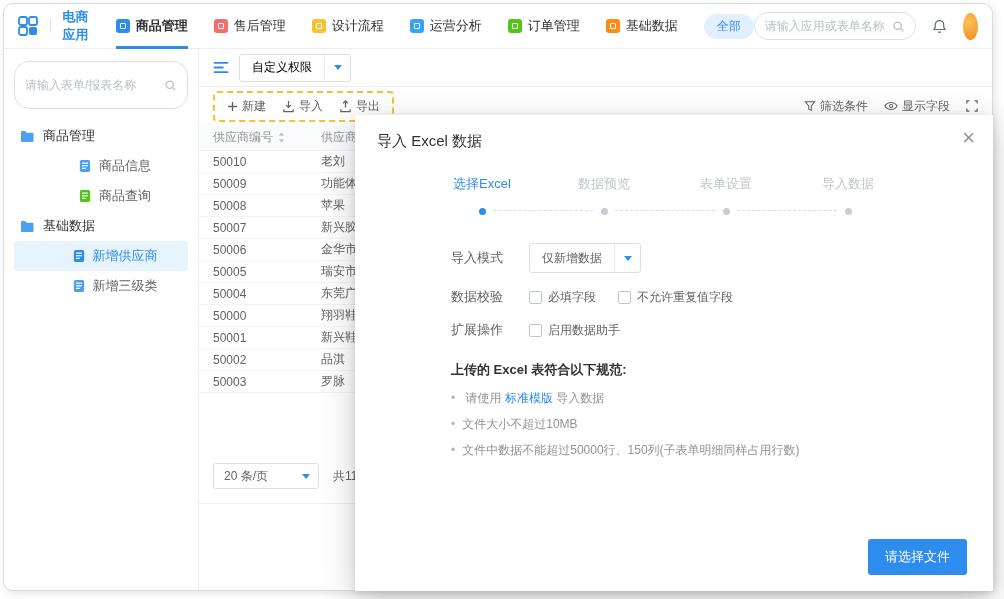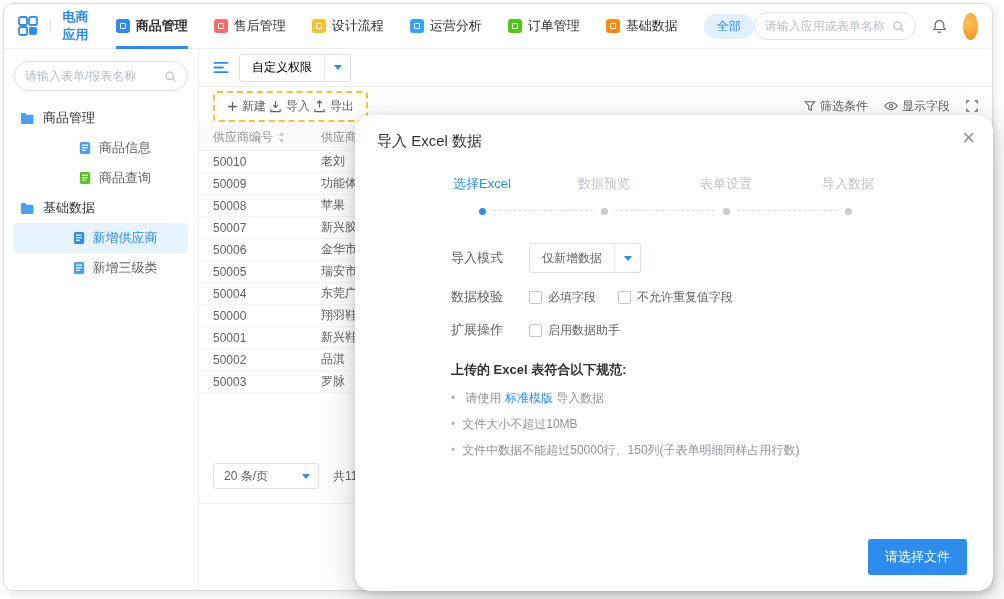--- a/index.html
+++ b/index.html
@@ -25,54 +25,54 @@
   .pill { background:#e1effe; color:#2e8ced; font-size:12px; padding:4px 13px; border-radius:13px; cursor:pointer; white-space:nowrap; }
   .nav-search { margin-left:auto; display:flex; align-items:center; border:1px solid #dcdfe6; border-radius:15px; height:28px; padding:1px 10px; width:162px; background:#fff; }
   .nav-search input { border:none; outline:none; flex:1; font-size:12px; color:#606266; min-width:0; background:transparent; }
   input::placeholder { color:#b8bfc8; }
   .bell { margin:0 15px; display:flex; cursor:pointer; }
   .avatar { width:27px; height:27px; border-radius:50%; background:radial-gradient(circle at 35% 35%, #fbc257, #f08c1d); cursor:pointer; }
 
   
   .body-row { display:flex; height:calc(100% - 45px); }
   .sidebar { width:195px; border-right:1px solid #eceef2; padding:12px 10px; }
-  .side-search { display:flex; align-items:center; border:1px solid #dcdfe6; border-radius:15px; height:30px; padding:8px 10px; margin-bottom:12px; }
+  .side-search { display:flex; align-items:center; border:1px solid #dcdfe6; border-radius:15px; height:48px; padding:8px 10px; margin-bottom:12px; }
   .side-search input { border:none; outline:none; flex:1; font-size:12px; color:#606266; min-width:0; }
   .tree-group { display:flex; align-items:center; gap:8px; height:30px; padding-left:6px; font-size:13px; color:#303133; cursor:pointer; }
   .tree-item { display:flex; align-items:center; gap:8px; height:30px; padding-left:28px; font-size:13px; color:#606266; border-radius:3px; cursor:pointer;justify-content:center; }
   .tree-item.selected { background:#e7f3fd; color:#2e8ced; }
 
   .main { flex:1; display:flex; flex-direction:column; position:relative; min-width:0; }
   .viewbar { height:38px; display:flex; align-items:center; gap:10px; padding:0 14px; border-bottom:1px solid #eceef2; }
   .view-select { display:flex; align-items:center; height:28px; border:1px solid #dcdfe6; border-radius:3px; font-size:12px; color:#000000; cursor:pointer; }
   .vs-label { padding:0 12px; }
   .vs-caret { width:26px; align-self:stretch; border-left:1px solid #e8ebf0; display:flex; align-items:center; justify-content:center; }
   .caret-down { width:0; height:0; border-left:4px solid transparent; border-right:4px solid transparent; border-top:5px solid #2e8ced; }
 
   .toolbar { height:38px; display:flex; align-items:center; padding:0 14px; }
-  .tb-left { display:flex; gap:3px; align-items:center; border:2px dashed #f7c035; border-radius:4px; padding:5px 12px; }
+  .tb-left { display:flex; gap:16px; align-items:center; border:2px dashed #f7c035; border-radius:4px; padding:5px 12px; }
   .tb-btn { display:flex; align-items:center; gap:4px; font-size:12px; color:#606266; cursor:pointer; white-space:nowrap; }
   .tb-right { margin-left:auto; display:flex; gap:16px; align-items:center;font-family:Liberation Serif, serif; }
 
   .table-head { display:flex; height:26px; align-items:center; background:#fafbfd; border-bottom:1px solid #eef0f4; font-size:12px; color:#909399; }
   .th1 { width:122px; padding-left:14px; display:flex; gap:5px; align-items:center; }
   .th2 { flex:1; }
   .trow { display:flex; height:22px; align-items:center; border-bottom:1px solid #f2f4f7; font-size:12px; color:#606266; cursor:pointer; }
   .tc1 { width:122px; padding-left:14px; }
   .tc2 { flex:1; white-space:nowrap; overflow:hidden; }
 
   .pager { display:flex; align-items:center; gap:14px; padding:0 14px; margin-top:70px; }
   .pager-select { display:flex; align-items:center; height:26px; border:1px solid #dcdfe6; border-radius:3px; font-size:12px; color:#606266; cursor:pointer;gap:16px; }
   .ps-label { padding:0 10px; }
   .ps-caret { width:24px; align-self:stretch; display:flex; align-items:center; justify-content:center; }
   .total-text { font-size:12px; color:#606266; }
   .bottom-line { border-bottom:1px solid #eceef2; margin-top:14px; }
 
   
-  .modal { position:absolute; left:355px; top:115px; width:638px; height:476px; background:#fff; border-radius:16px; z-index:20;
+  .modal { position:absolute; left:355px; top:115px; width:638px; height:476px; background:#fff; border-radius:0; z-index:20;
            box-shadow:0 10px 34px rgba(0,0,0,.20), 0 2px 8px rgba(0,0,0,.10); }
   .m-head { padding:17px 22px 10px; font-size:15px; color:#303133; }
   .m-close { position:absolute; top:12px; right:18px; font-size:22px; color:#909399; line-height:1; cursor:pointer; }
   .steps { display:flex; margin:14px 0 0 66px; width:488px; }
   .step { width:122px; text-align:center; position:relative; font-size:13px; color:#c0c4cc; }
   .step.active { color:#2e8ced; }
   .dot { width:7px; height:7px; border-radius:50%; background:#c8cdd4; margin:15px auto 0; }
   .step.active .dot { background:#2e8ced; }
   .step:not(:last-child)::after { content:''; position:absolute; left:calc(50% + 11px); width:calc(100% - 22px); top:35px; border-top:1px dashed #d8dce3; }
 

